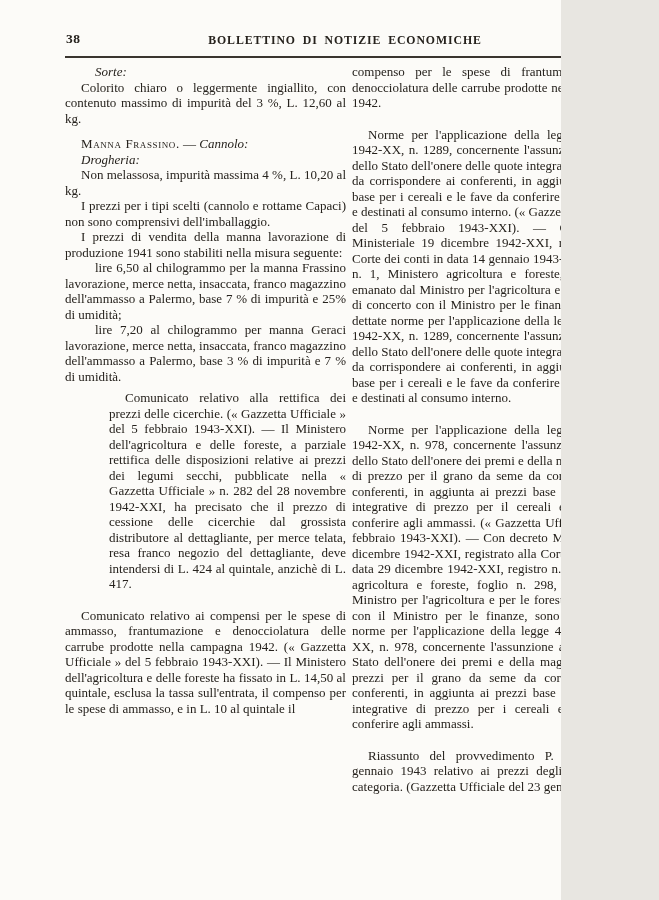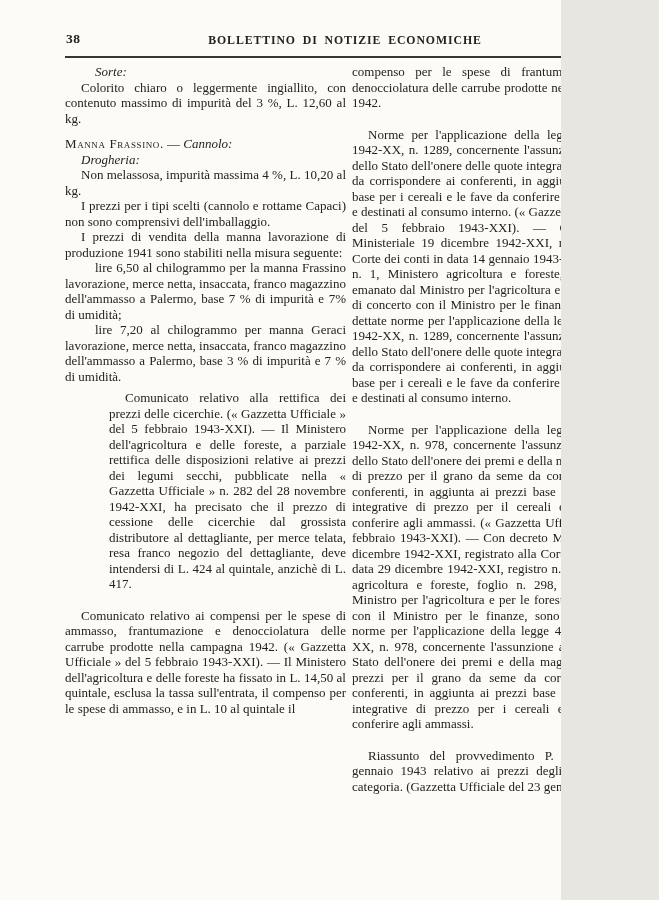--- a/index.html
+++ b/index.html
@@ -23,21 +23,21 @@
   .col-left { left:65px; }
   .col-right { left:352px; }
   p { margin:0; text-indent:16px; }
   .noindent { text-indent:0; }
   .deep { text-indent:30px; }
   .gap6  { margin-top:6px;margin-left:44px; }
   .gap10 { margin-top:10px; }
   .gap16 { margin-top:16px; }
   b { font-weight:normal; }
   i { font-style:italic; }
-  .sc { font-variant:small-caps; letter-spacing:0.6px; }
+  .sc { font-variant:small-caps; letter-spacing:0.6px;margin-left:16px; }
   
   .scan-line {
     position:absolute; left:644px; top:698px; width:2px; height:160px;
     background:linear-gradient(to bottom, rgba(70,64,56,0.10), rgba(48,43,38,0.55) 55%, rgba(35,31,27,0.8));
     border-radius:2px; transform:rotate(1.2deg);
   }
 </style>
 </head>
 <body>
 
@@ -49,21 +49,21 @@
 
   <div class="col col-left">
     <p class="deep"><i>Sorte:</i></p>
     <p>Colorito chiaro o leggermente ingiallito, con contenuto massimo di impurità del 3 %, L. 12,60 al kg.</p>
 
     <p class="noindent gap10"><span class="sc">Manna Frassino.</span><span> — </span><i>Cannolo:</i></p>
     <p><i>Drogheria:</i></p>
     <p>Non melassosa, impurità massima 4 %, L. 10,20 al kg.</p>
     <p>I prezzi per i tipi scelti (cannolo e rottame Capaci) non sono comprensivi dell'imballaggio.</p>
     <p>I prezzi di vendita della manna lavorazione di produzione 1941 sono stabiliti nella misura seguente:</p>
-    <p class="deep">lire 6,50 al chilogrammo per la manna Frassino lavorazione, merce netta, insaccata, franco magazzino dell'ammasso a Palermo, base 7 % di impurità e 7% di umidità;</p>
+    <p class="deep">lire 6,50 al chilogrammo per la manna Frassino lavorazione, merce netta, insaccata, franco magazzino dell'ammasso a Palermo, base 7 % di impurità e 25% di umidità;</p>
     <p class="deep">lire 7,20 al chilogrammo per manna Geraci lavorazione, merce netta, insaccata, franco magazzino dell'ammasso a Palermo, base 3 % di impurità e 7 % di umidità.</p>
 
     <p class="gap6"><b>Comunicato relativo alla rettifica dei prezzi delle cicerchie.</b><span> (« Gazzetta Ufficiale » del 5 febbraio 1943-XXI). — Il Ministero dell'agricoltura e delle foreste, a parziale rettifica delle disposizioni relative ai prezzi dei legumi secchi, pubblicate nella « Gazzetta Ufficiale » n. 282 del 28 novembre 1942-XXI, ha precisato che il prezzo di cessione delle cicerchie dal grossista distributore al dettagliante, per merce telata, resa franco negozio del dettagliante, deve intendersi di L. 424 al quintale, anzichè di L. 417.</span></p>
 
     <p class="gap16"><b>Comunicato relativo ai compensi per le spese di ammasso, frantumazione e denocciolatura delle carrube prodotte nella campagna 1942.</b><span> (« Gazzetta Ufficiale » del 5 febbraio 1943-XXI). — Il Ministero dell'agricoltura e delle foreste ha fissato in L. 14,50 al quintale, esclusa la tassa sull'entrata, il compenso per le spese di ammasso, e in L. 10 al quintale il</span></p>
   </div>
 
   <div class="col col-right">
     <p class="noindent">compenso per le spese di frantumazione e di denocciolatura delle carrube prodotte nella campagna 1942.</p>
 

